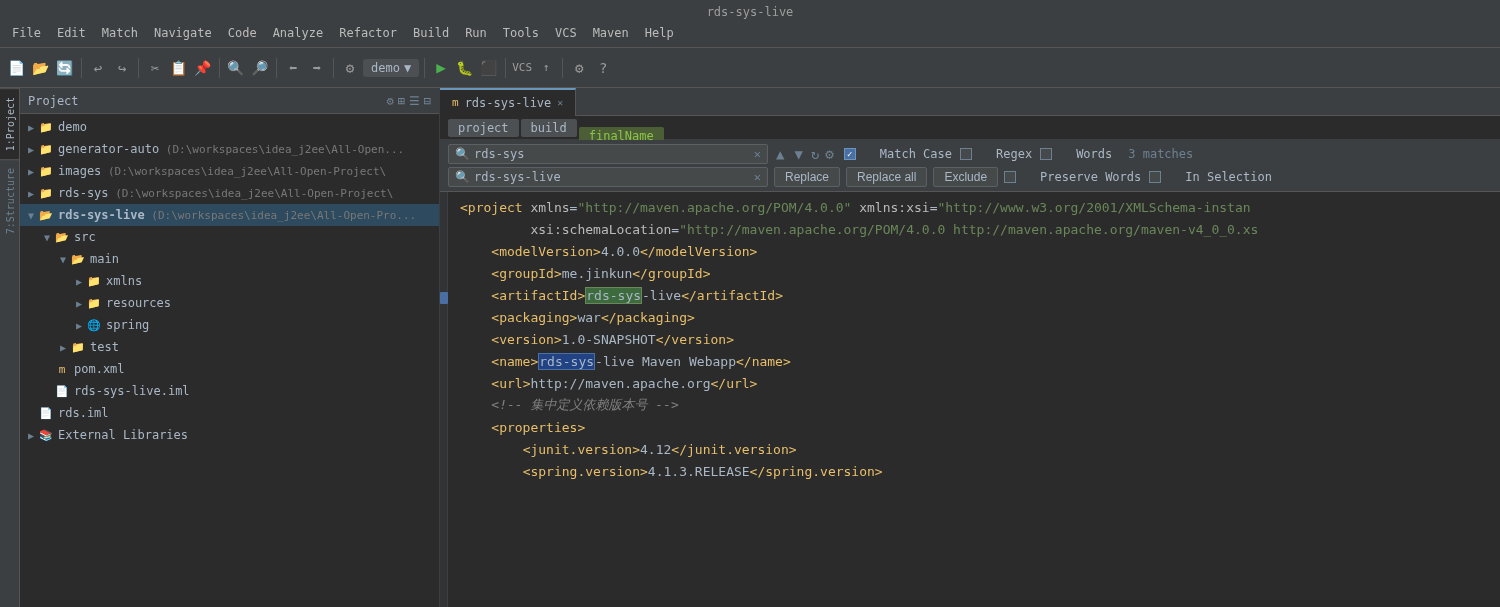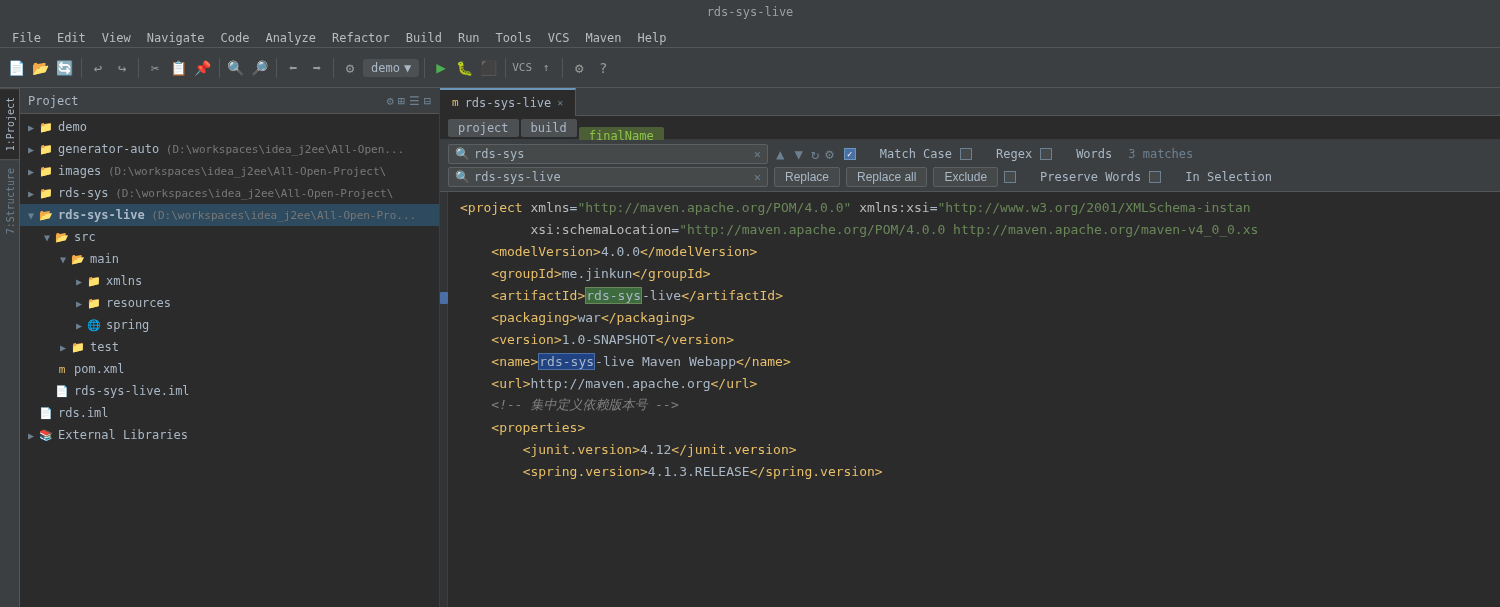--- a/index.html
+++ b/index.html
@@ -10,21 +10,21 @@
       font-size: 12px;
       width: 1500px;
       height: 607px;
       overflow: hidden;
     }
 
     
     .menu-bar {
       background: #3c3f41;
       display: flex;
-      align-items: flex-end;
+      align-items: flex-start;
       height: 24px;
       padding: 0 4px;
       border-bottom: 1px solid #555;
     }
     .menu-item {
       padding: 2px 8px;
       color: #bbbbbb;
       cursor: pointer;
       font-size: 12px;
     }
@@ -412,21 +412,21 @@
 </head>
 <body>
 
 <div class="title-bar">
   <span class="title-text">rds-sys-live</span>
 </div>
 
 <div class="menu-bar">
   <span class="menu-item">File</span>
   <span class="menu-item">Edit</span>
-  <span class="menu-item">View</span>
+  <span class="menu-item">Match</span>
   <span class="menu-item">Navigate</span>
   <span class="menu-item">Code</span>
   <span class="menu-item">Analyze</span>
   <span class="menu-item">Refactor</span>
   <span class="menu-item">Build</span>
   <span class="menu-item">Run</span>
   <span class="menu-item">Tools</span>
   <span class="menu-item">VCS</span>
   <span class="menu-item">Maven</span>
   <span class="menu-item">Help</span>

